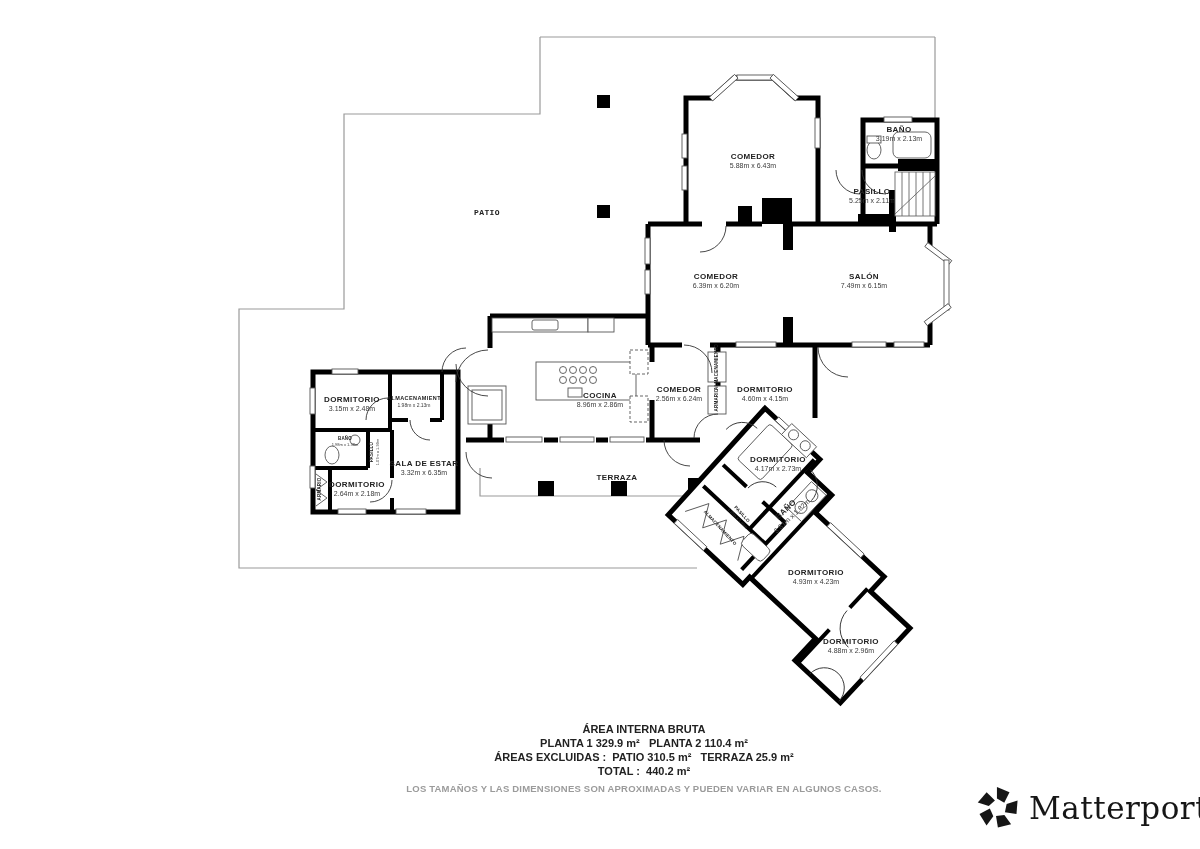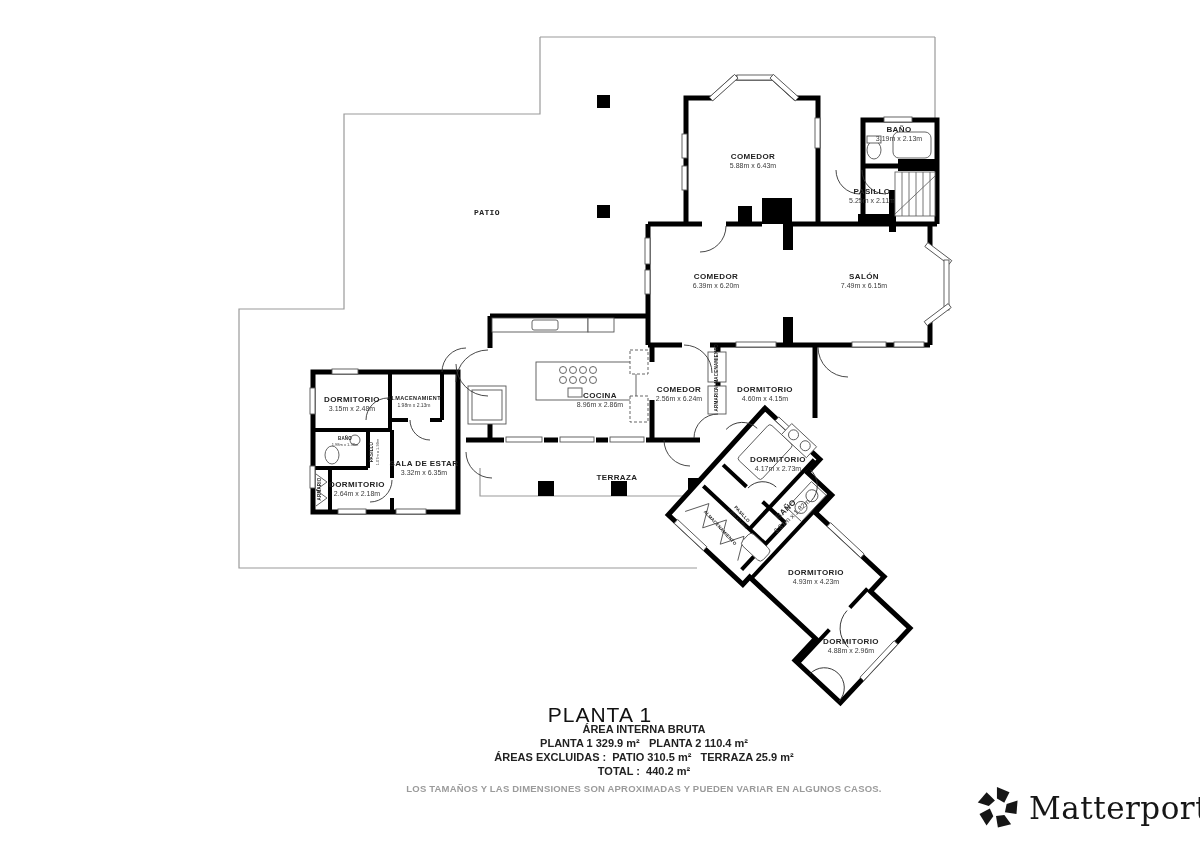--- a/index.html
+++ b/index.html
@@ -316,21 +316,20 @@
       <div class="room-label md" style="left: 816px; top: 577px; transform: translate(-50%, -50%) rotate(0deg);">
         <div class="rn">DORMITORIO</div>
         <div class="rd">4.93m x 4.23m</div>
       </div>
       <div class="room-label md" style="left: 851px; top: 646px; transform: translate(-50%, -50%) rotate(0deg);">
         <div class="rn">DORMITORIO</div>
         <div class="rd">4.88m x 2.96m</div>
       </div>
     </div>
 
-  <div id="floor-title">PLANTA 1</div>
 
   <div id="summary">
     <div class="sline">ÁREA INTERNA BRUTA</div>
     <div class="sline">PLANTA 1 329.9 m²   PLANTA 2 110.4 m²</div>
     <div class="sline">ÁREAS EXCLUIDAS :  PATIO 310.5 m²   TERRAZA 25.9 m²</div>
     <div class="sline">TOTAL :  440.2 m²</div>
     <div class="disclaimer">LOS TAMAÑOS Y LAS DIMENSIONES SON APROXIMADAS Y PUEDEN VARIAR EN ALGUNOS CASOS.</div>
   </div>
 
   <div id="brand">

